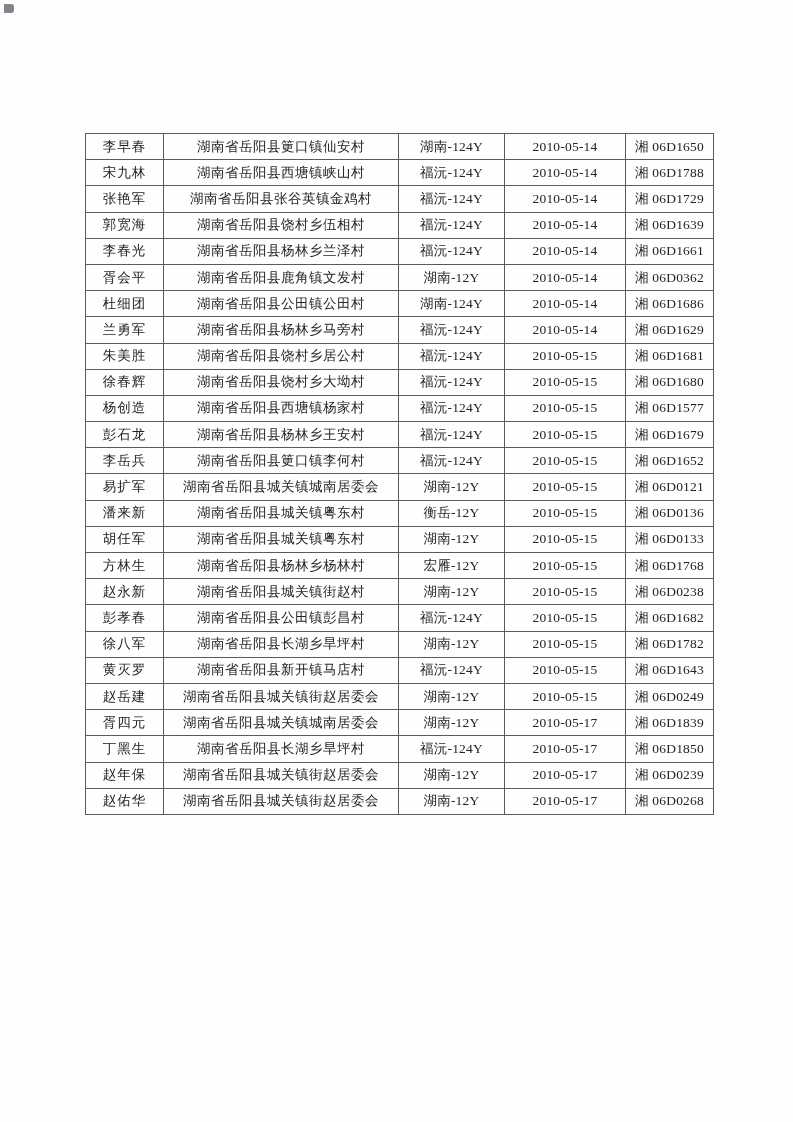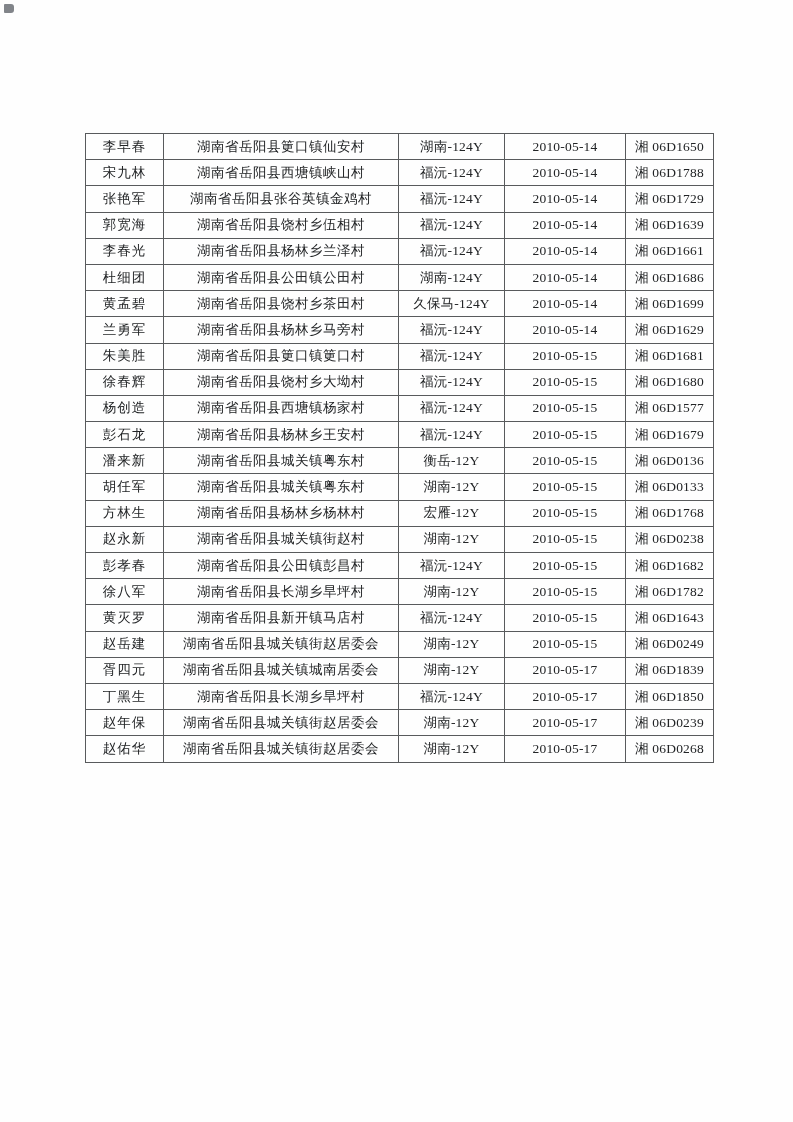--- a/index.html
+++ b/index.html
@@ -109,43 +109,43 @@
           <td class="cell-plate">湘 06D1639</td>
         </tr>
         <tr>
           <td class="cell-name">李春光</td>
           <td class="cell-address">湖南省岳阳县杨林乡兰泽村</td>
           <td class="cell-model">福沅-124Y</td>
           <td class="cell-date">2010-05-14</td>
           <td class="cell-plate">湘 06D1661</td>
         </tr>
         <tr>
+          <td class="cell-name">胥会平</td>
+          <td class="cell-address">湖南省岳阳县鹿角镇文发村</td>
+          <td class="cell-model">湖南-12Y</td>
+          <td class="cell-date">2010-05-14</td>
+          <td class="cell-plate">湘 06D0362</td>
+        </tr>
+        <tr>
           <td class="cell-name">杜细团</td>
           <td class="cell-address">湖南省岳阳县公田镇公田村</td>
           <td class="cell-model">湖南-124Y</td>
           <td class="cell-date">2010-05-14</td>
           <td class="cell-plate">湘 06D1686</td>
         </tr>
         <tr>
-          <td class="cell-name">黄孟碧</td>
-          <td class="cell-address">湖南省岳阳县饶村乡茶田村</td>
-          <td class="cell-model">久保马-124Y</td>
-          <td class="cell-date">2010-05-14</td>
-          <td class="cell-plate">湘 06D1699</td>
-        </tr>
-        <tr>
           <td class="cell-name">兰勇军</td>
           <td class="cell-address">湖南省岳阳县杨林乡马旁村</td>
           <td class="cell-model">福沅-124Y</td>
           <td class="cell-date">2010-05-14</td>
           <td class="cell-plate">湘 06D1629</td>
         </tr>
         <tr>
           <td class="cell-name">朱美胜</td>
-          <td class="cell-address">湖南省岳阳县筻口镇筻口村</td>
+          <td class="cell-address">湖南省岳阳县饶村乡居公村</td>
           <td class="cell-model">福沅-124Y</td>
           <td class="cell-date">2010-05-15</td>
           <td class="cell-plate">湘 06D1681</td>
         </tr>
         <tr>
           <td class="cell-name">徐春辉</td>
           <td class="cell-address">湖南省岳阳县饶村乡大坳村</td>
           <td class="cell-model">福沅-124Y</td>
           <td class="cell-date">2010-05-15</td>
           <td class="cell-plate">湘 06D1680</td>
@@ -156,20 +156,34 @@
           <td class="cell-model">福沅-124Y</td>
           <td class="cell-date">2010-05-15</td>
           <td class="cell-plate">湘 06D1577</td>
         </tr>
         <tr>
           <td class="cell-name">彭石龙</td>
           <td class="cell-address">湖南省岳阳县杨林乡王安村</td>
           <td class="cell-model">福沅-124Y</td>
           <td class="cell-date">2010-05-15</td>
           <td class="cell-plate">湘 06D1679</td>
+        </tr>
+        <tr>
+          <td class="cell-name">李岳兵</td>
+          <td class="cell-address">湖南省岳阳县筻口镇李何村</td>
+          <td class="cell-model">福沅-124Y</td>
+          <td class="cell-date">2010-05-15</td>
+          <td class="cell-plate">湘 06D1652</td>
+        </tr>
+        <tr>
+          <td class="cell-name">易扩军</td>
+          <td class="cell-address">湖南省岳阳县城关镇城南居委会</td>
+          <td class="cell-model">湖南-12Y</td>
+          <td class="cell-date">2010-05-15</td>
+          <td class="cell-plate">湘 06D0121</td>
         </tr>
         <tr>
           <td class="cell-name">潘来新</td>
           <td class="cell-address">湖南省岳阳县城关镇粤东村</td>
           <td class="cell-model">衡岳-12Y</td>
           <td class="cell-date">2010-05-15</td>
           <td class="cell-plate">湘 06D0136</td>
         </tr>
         <tr>
           <td class="cell-name">胡任军</td>

